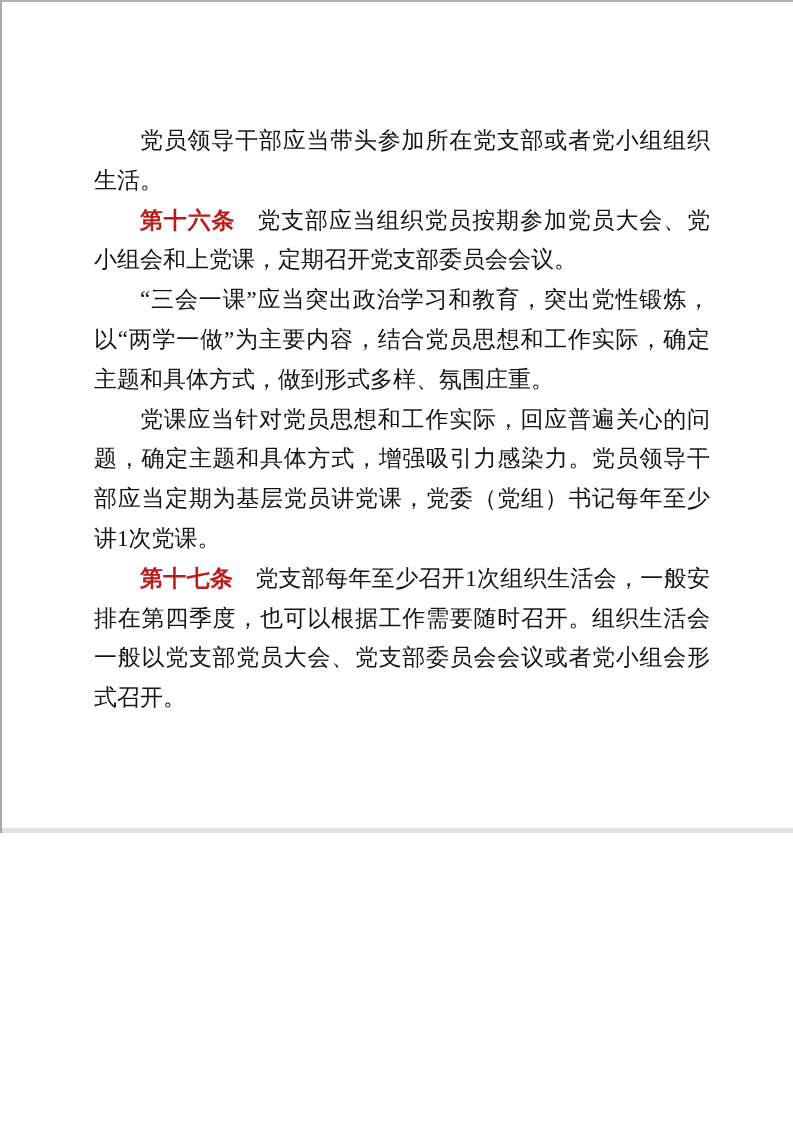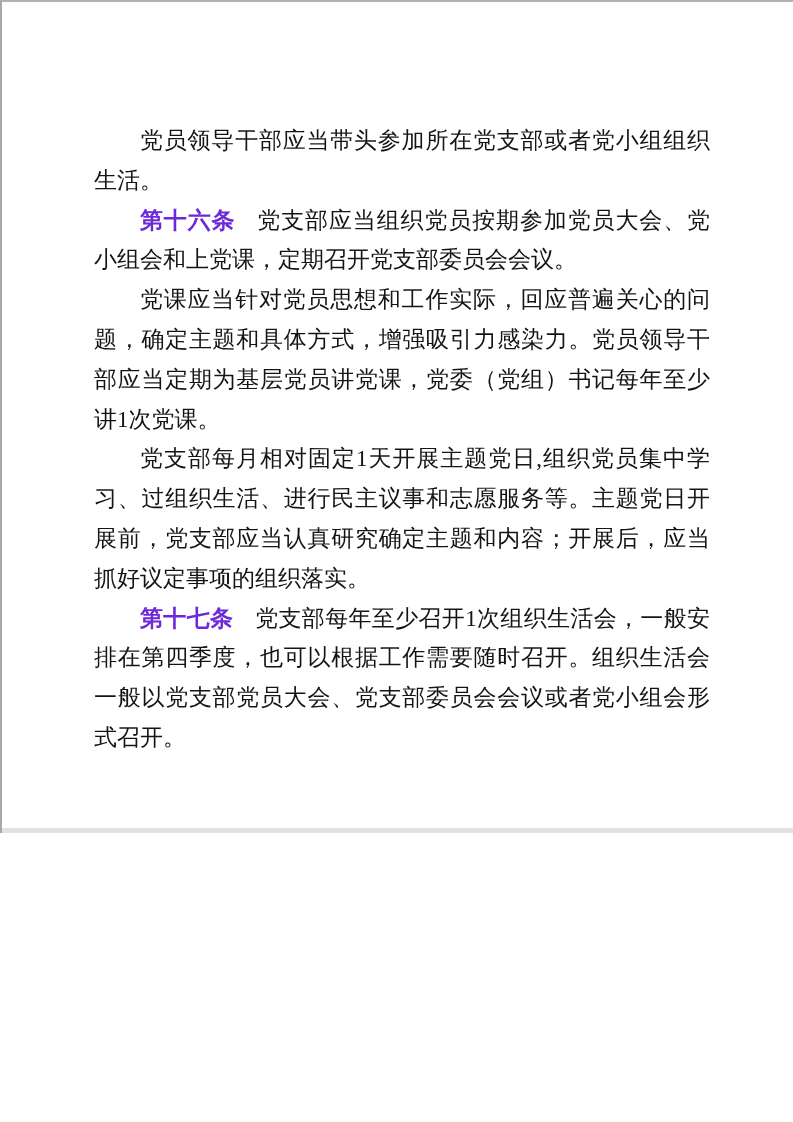--- a/index.html
+++ b/index.html
@@ -29,21 +29,21 @@
     text-align: justify;
   }
   .content p {
     margin: 0;
     padding: 0;
     text-indent: 2em;
   }
   .term {
     font-weight: 700;
     margin-right: 0.95em;
-    color: #6d28d9;
+    color: #b91c1c;
   }
   .pagenum {
     position: absolute;
     top: 1013px;
     right: 95px;
     font-size: 22px;
     line-height: 26px;
     color: #1a1a1a;
     white-space: nowrap;
   }
@@ -67,24 +67,24 @@
 <body>
 
 <div class="page">
 
   <div class="content">
 
     <p><span>党员领导干部应当带头参加所在党支部或者党小组组织生活。</span></p>
 
     <p><b class="term">第十六条</b><span>党支部应当组织党员按期参加党员大会、党小组会和上党课，定期召开党支部委员会会议。</span></p>
 
+    <p><span>“三会一课”应当突出政治学习和教育，突出党性锻炼，以“两学一做”为主要内容，结合党员思想和工作实际，确定主题和具体方式，做到形式多样、氛围庄重。</span></p>
 
     <p><span>党课应当针对党员思想和工作实际，回应普遍关心的问题，确定主题和具体方式，增强吸引力感染力。党员领导干部应当定期为基层党员讲党课，党委（党组）书记每年至少讲1次党课。</span></p>
 
-    <p><span>党支部每月相对固定1天开展主题党日,组织党员集中学习、过组织生活、进行民主议事和志愿服务等。主题党日开展前，党支部应当认真研究确定主题和内容；开展后，应当抓好议定事项的组织落实。</span></p>
 
 
     <p><b class="term">第十七条</b><span>党支部每年至少召开1次组织生活会，一般安排在第四季度，也可以根据工作需要随时召开。组织生活会一般以党支部党员大会、党支部委员会会议或者党小组会形式召开。</span></p>
 
 
   </div>
 
   <div class="pagenum">
     <span class="dash">–</span><span class="num">11</span><span class="dash">–</span>
   </div>

